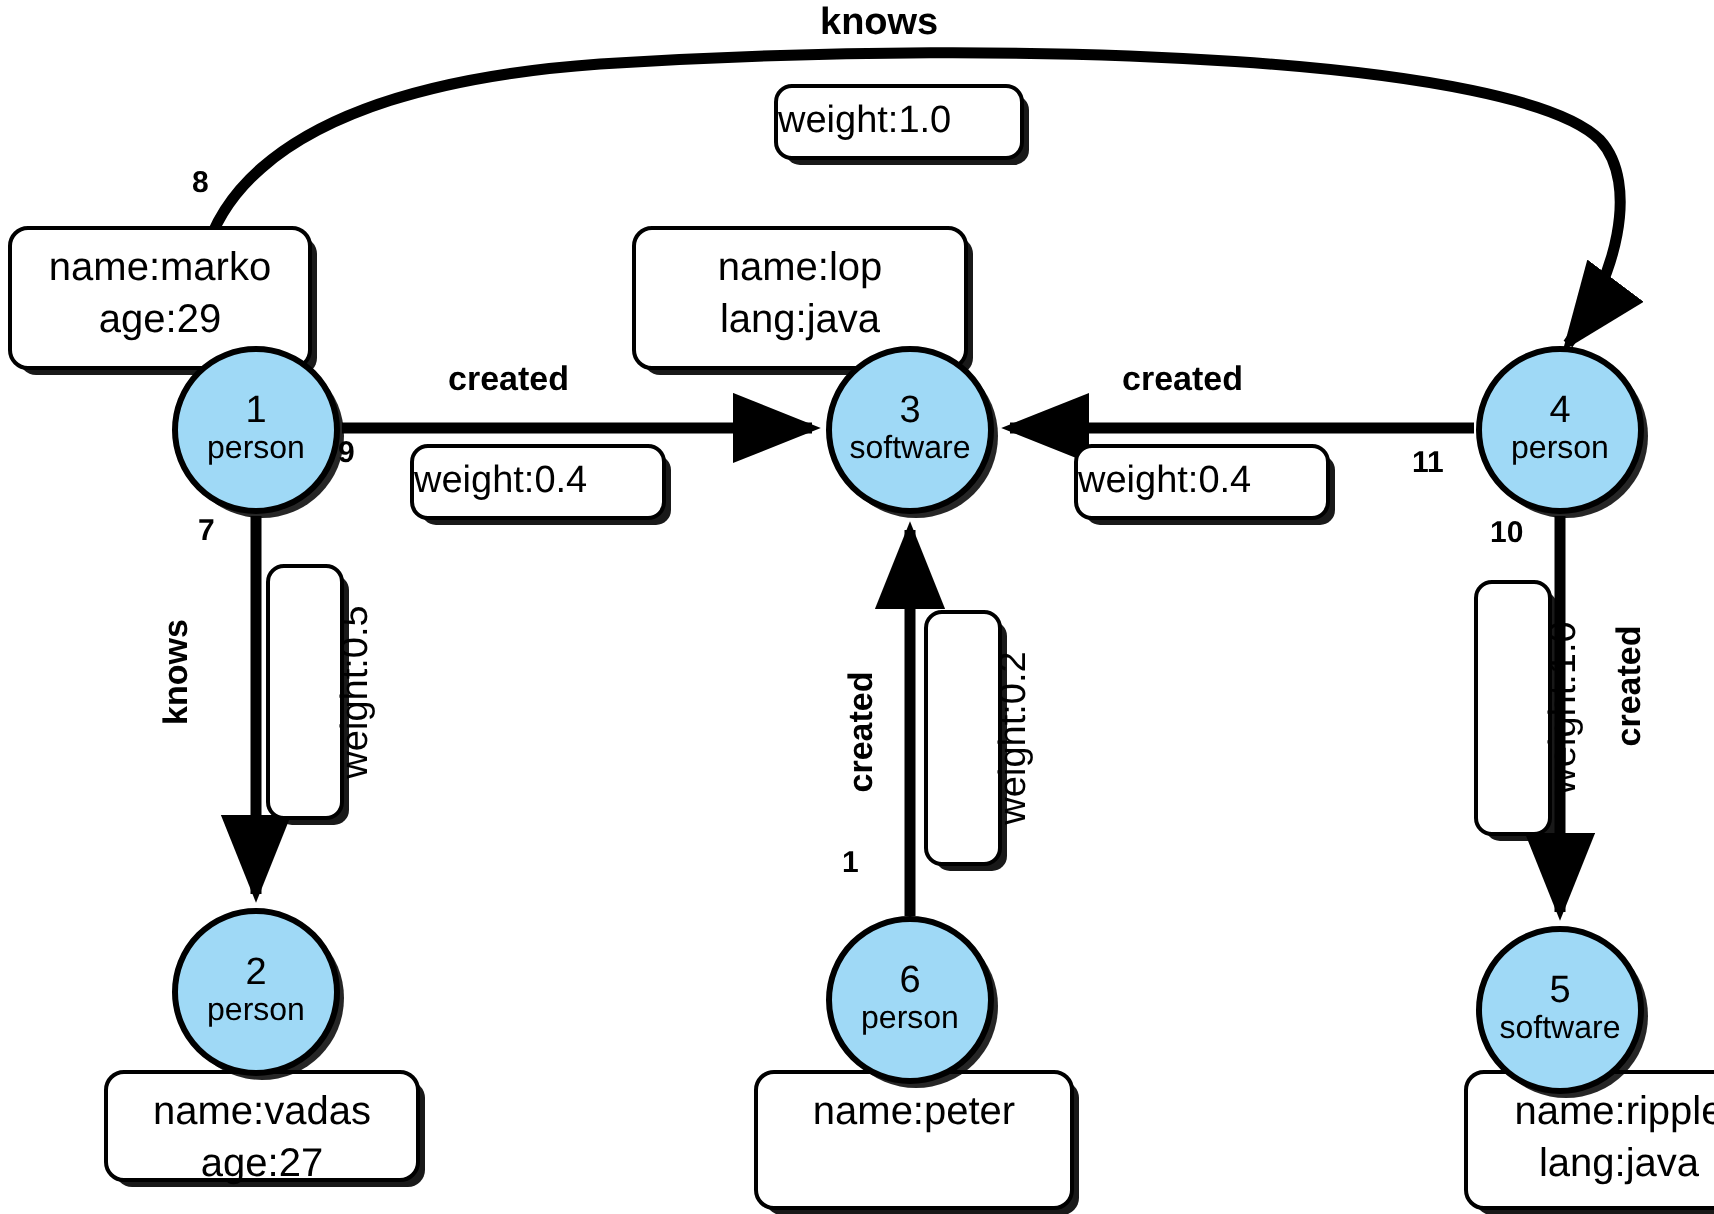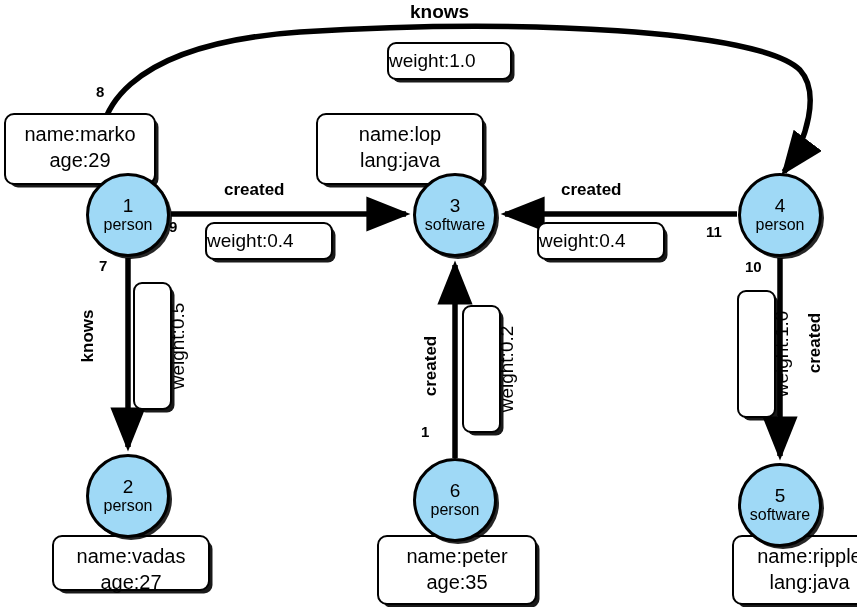--- a/index.html
+++ b/index.html
@@ -76,21 +76,20 @@
   </div>
 
 
   <div class="propbox" style="left:52px;top:535px;width:158px;height:56px;">
     <div>name:vadas</div>
     <div>age:27</div>
   </div>
 
   <div class="propbox" style="left:357px;top:535px;width:160px;height:70px;margin-left:20px;">
     <div>name:peter</div>
-    <div>age:35</div>
   </div>
 
   <div class="propbox" style="left:700px;top:535px;width:155px;height:70px;margin-left:32px;">
     <div>name:ripple</div>
     <div>lang:java</div>
   </div>
 
   <div class="pill" style="left:387px;top:42px;width:125px;height:38px;">
     <span>weight:1.0</span>
   </div>

